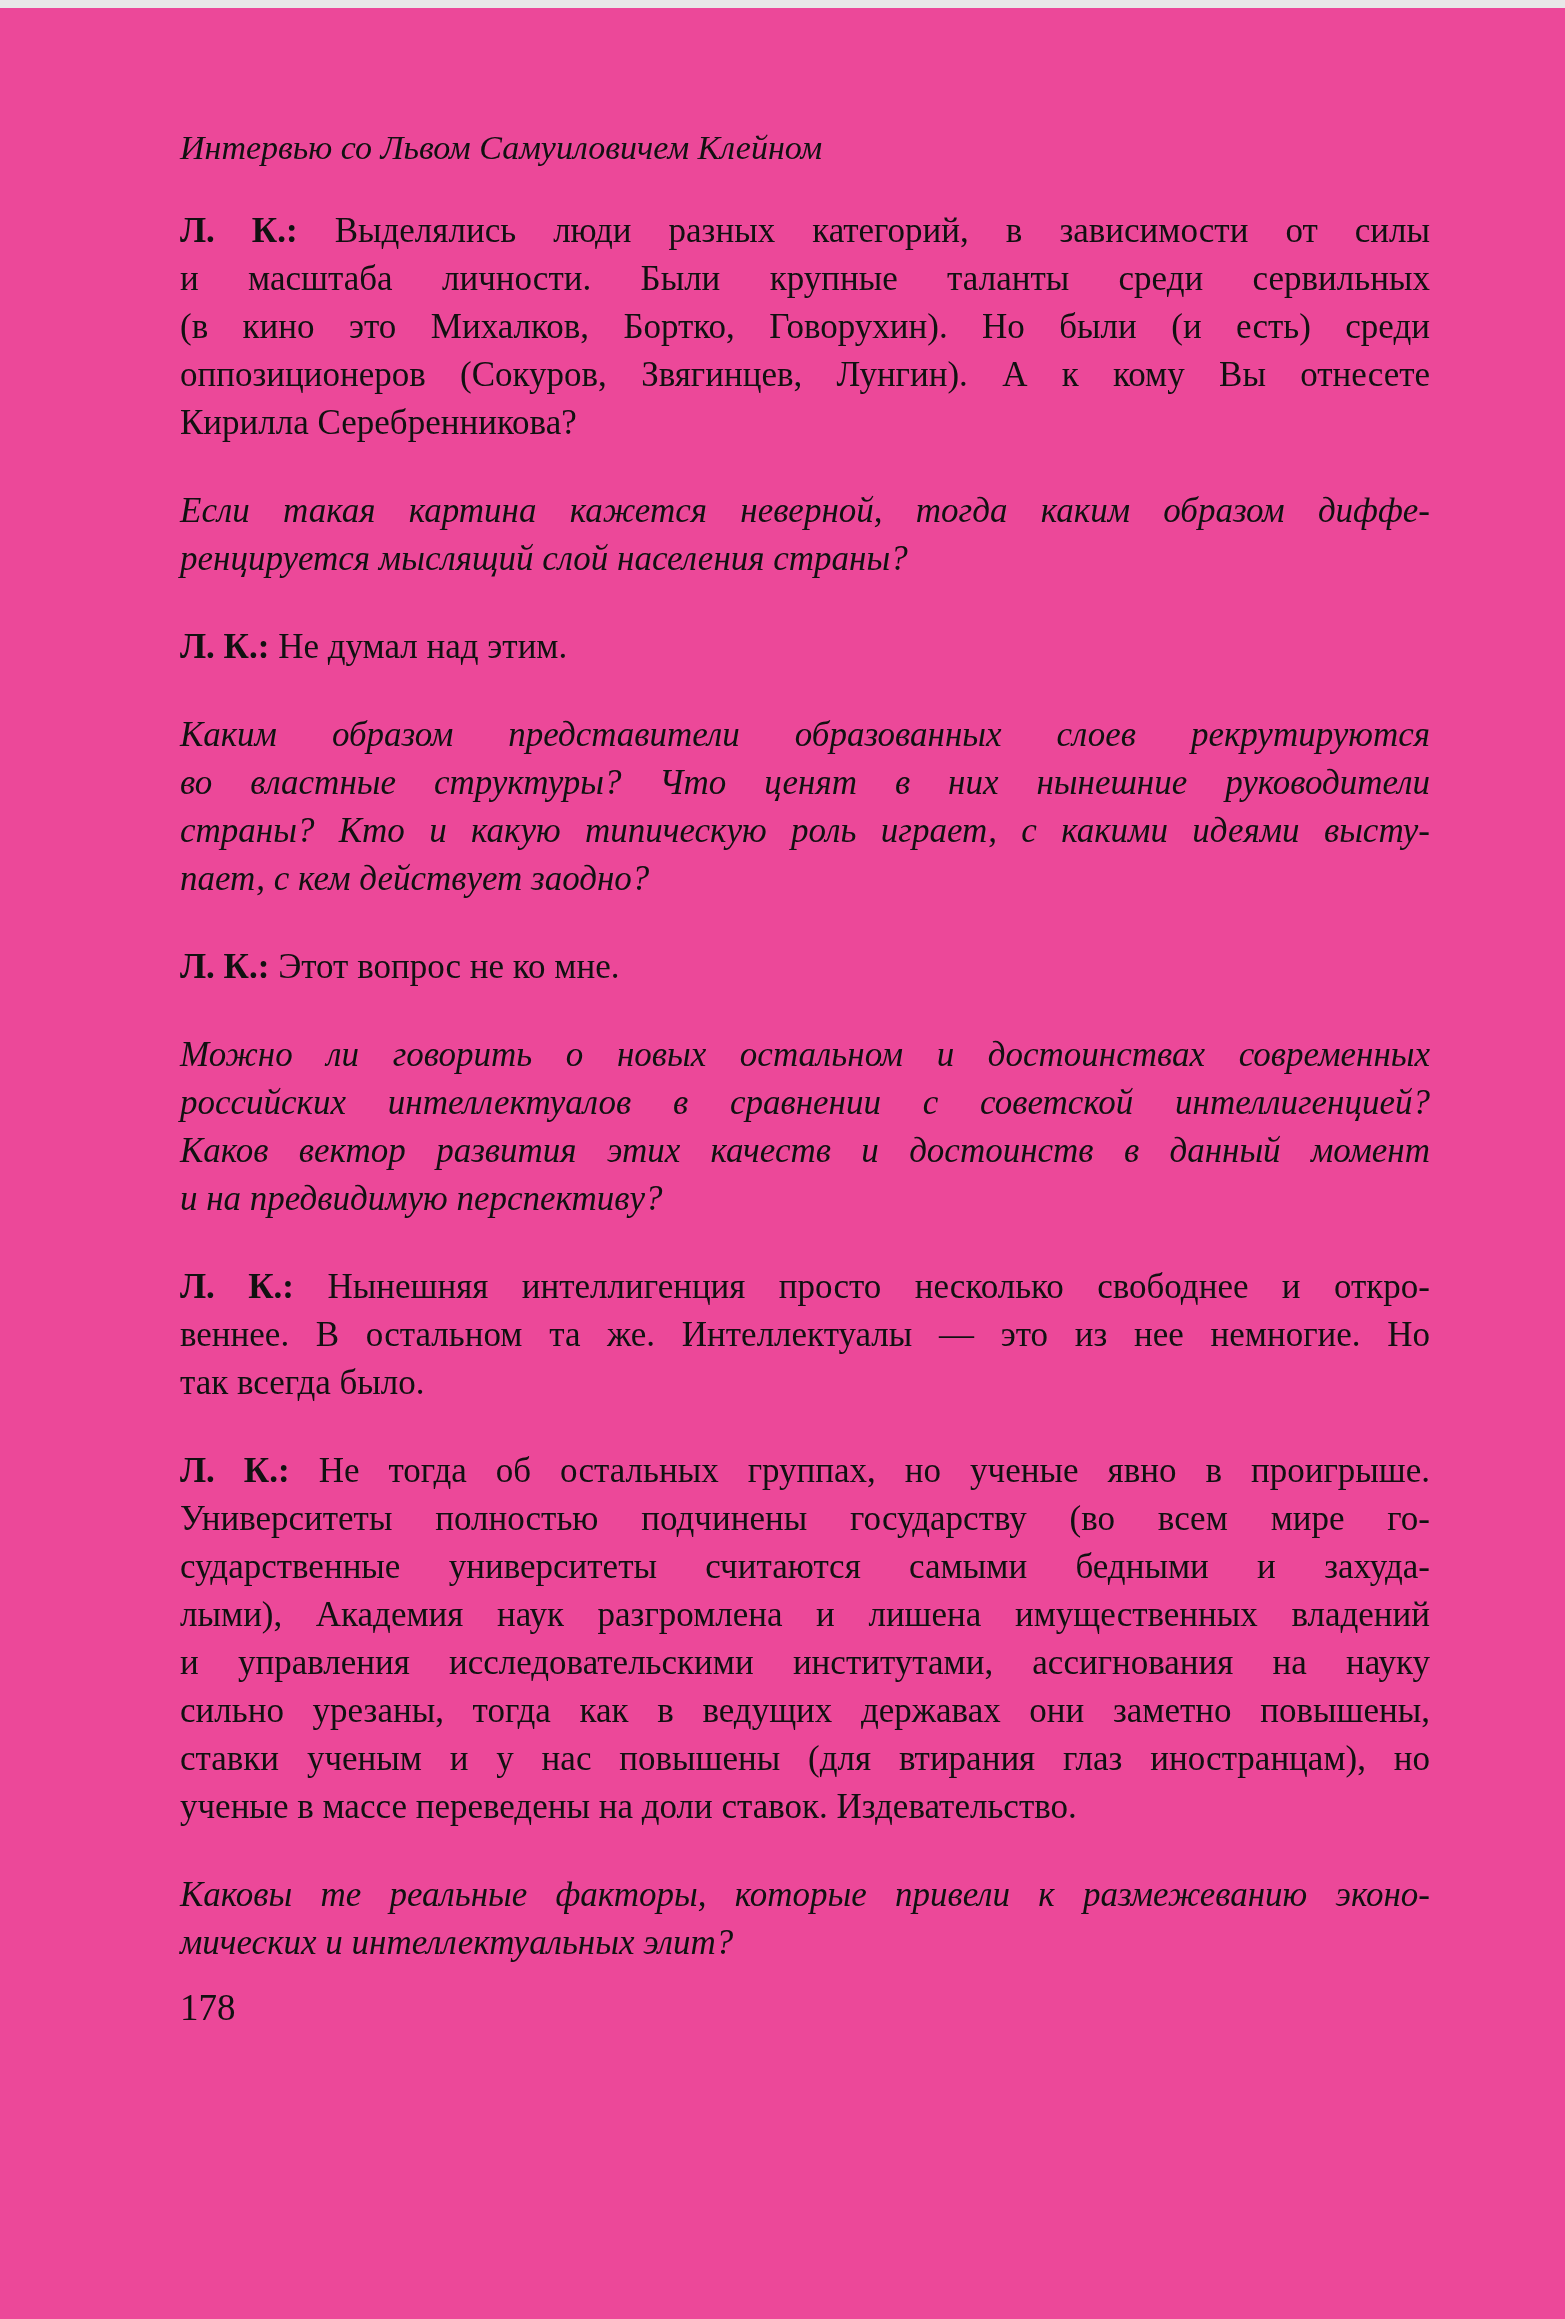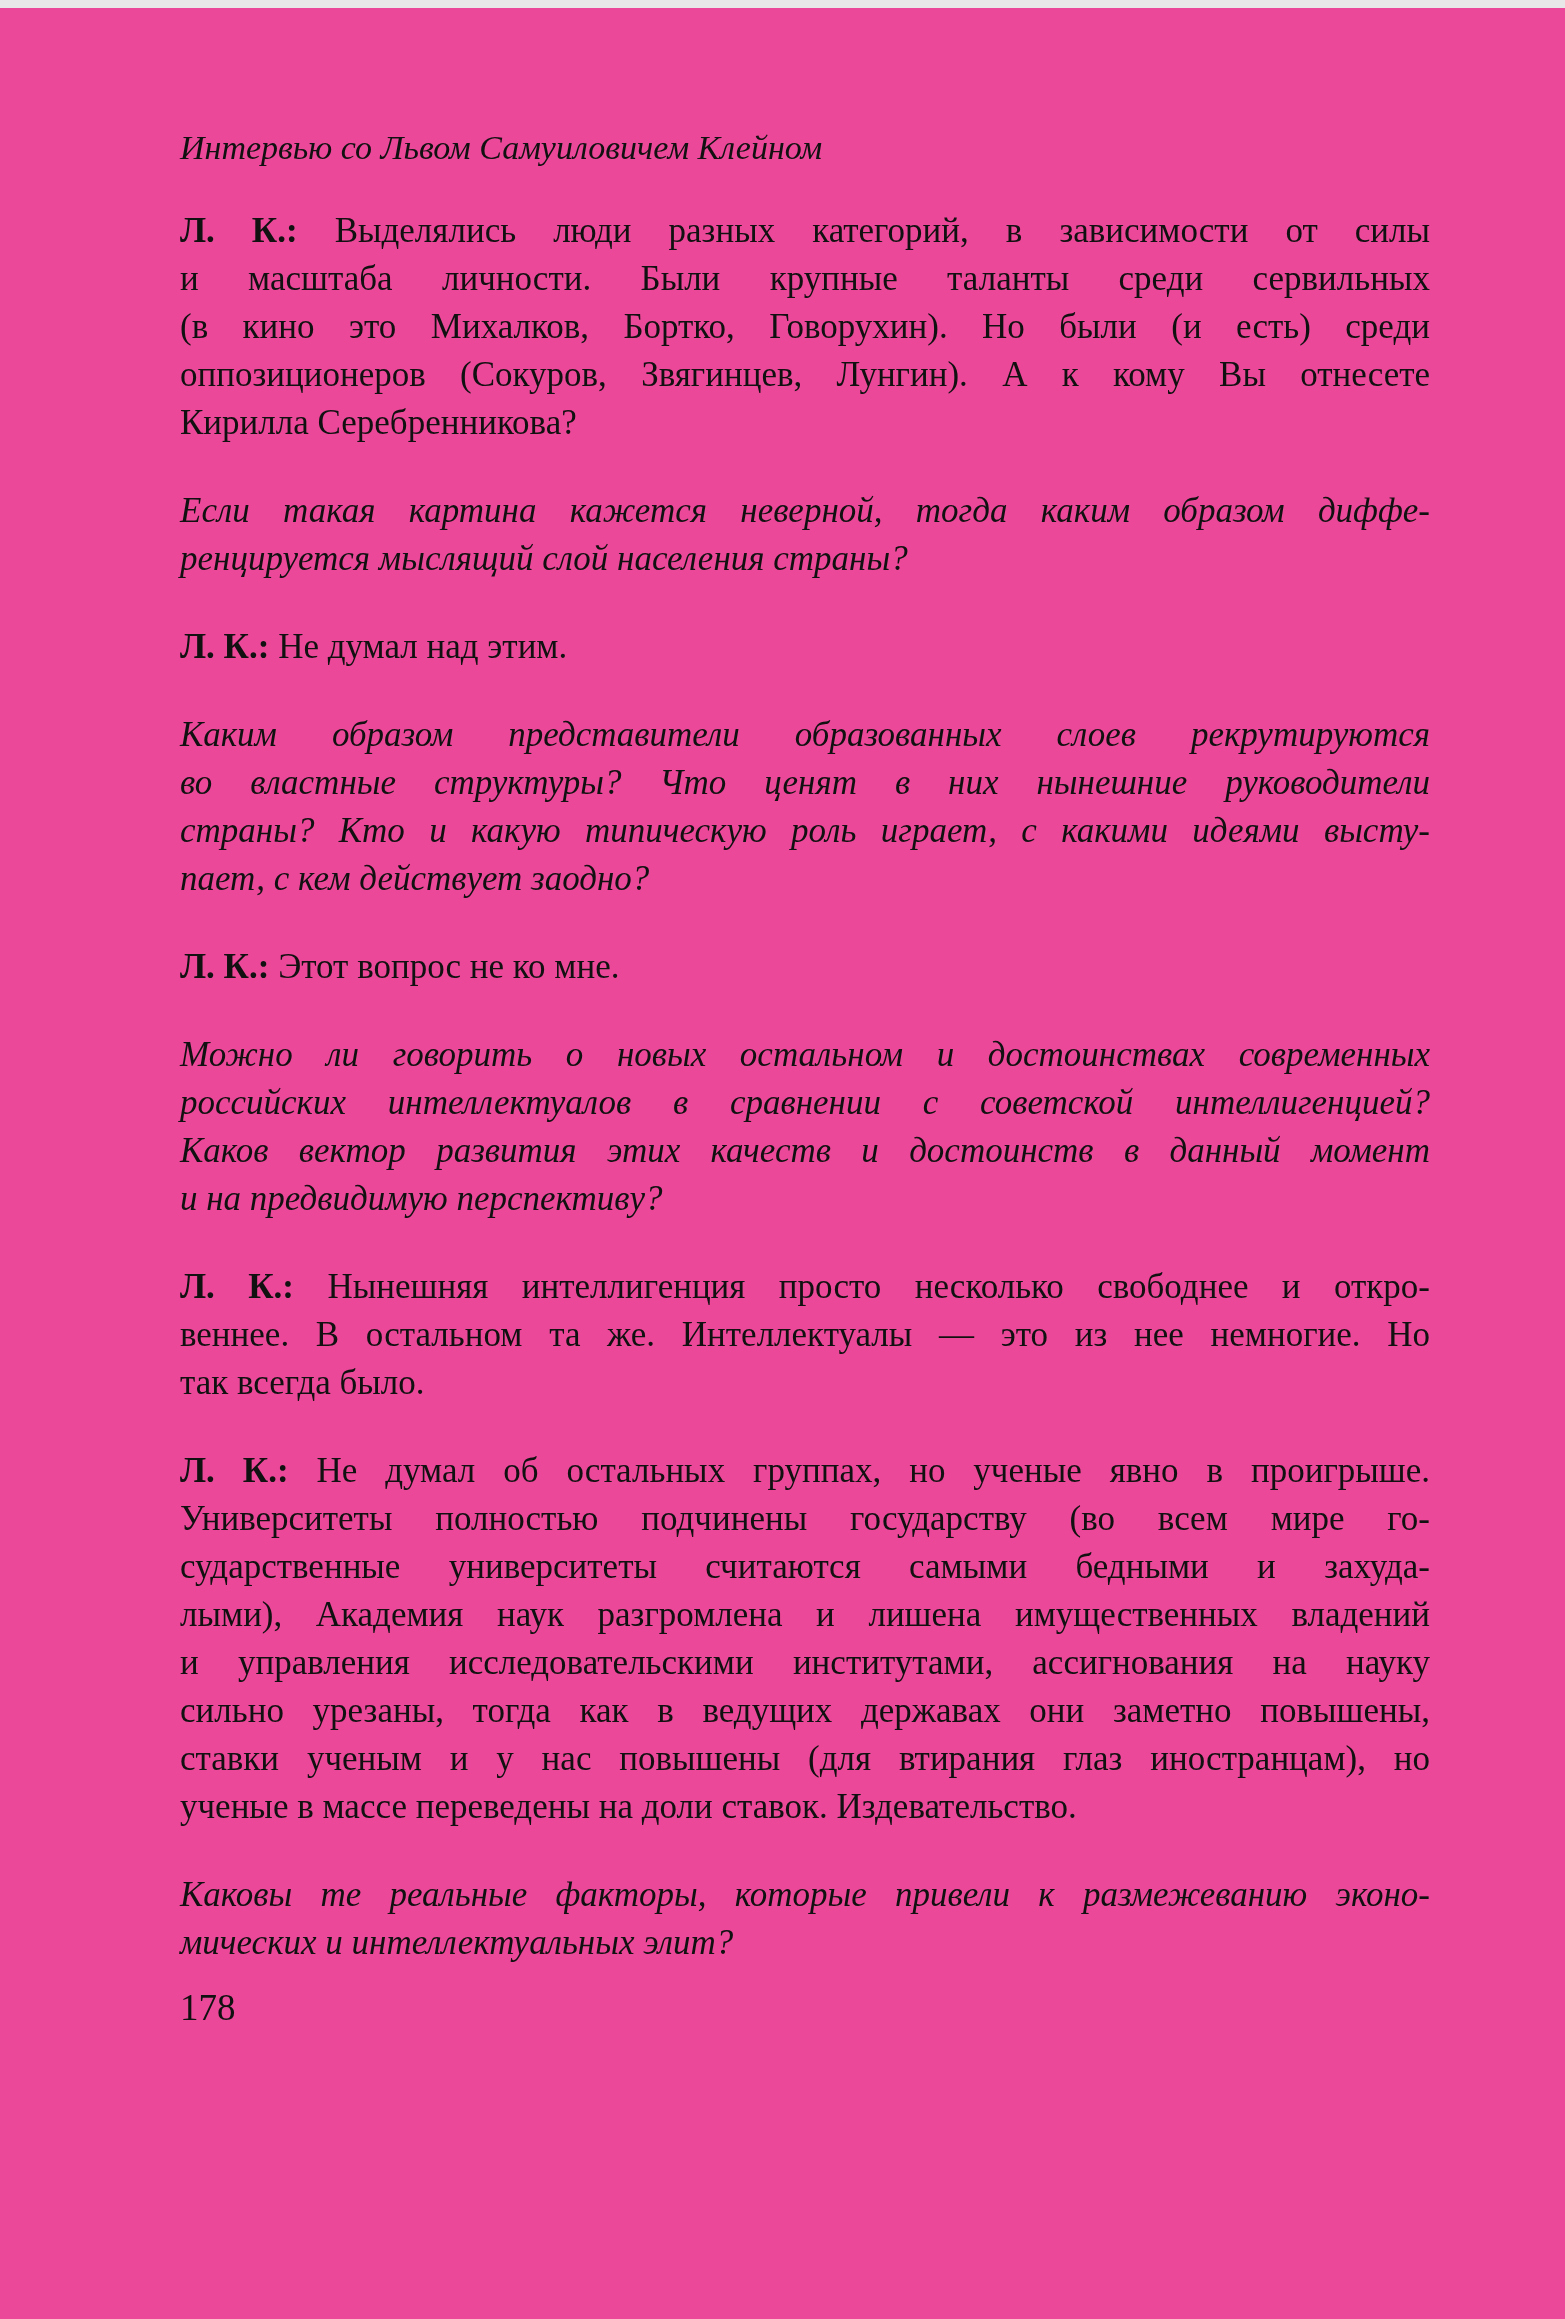--- a/index.html
+++ b/index.html
@@ -84,21 +84,21 @@
   </div>
 
   <div class="para answer">
     <div class="line"><b class="speaker">Л. К.:</b> <span>Нынешняя интеллигенция просто несколько свободнее и откро-</span></div>
     <div class="line">веннее. В остальном та же. Интеллектуалы — это из нее немногие. Но</div>
     <div class="line">так всегда было.</div>
   </div>
 
 
   <div class="para answer">
-    <div class="line"><b class="speaker">Л. К.:</b> <span>Не думал об остальных группах, но ученые явно в проигрыше.</span></div>
+    <div class="line"><b class="speaker">Л. К.:</b> <span>Не тогда об остальных группах, но ученые явно в проигрыше.</span></div>
     <div class="line">Университеты полностью подчинены государству (во всем мире го-</div>
     <div class="line">сударственные университеты считаются самыми бедными и захуда-</div>
     <div class="line">лыми), Академия наук разгромлена и лишена имущественных владений</div>
     <div class="line">и управления исследовательскими институтами, ассигнования на науку</div>
     <div class="line">сильно урезаны, тогда как в ведущих державах они заметно повышены,</div>
     <div class="line">ставки ученым и у нас повышены (для втирания глаз иностранцам), но</div>
     <div class="line">ученые в массе переведены на доли ставок. Издевательство.</div>
   </div>
 
   <div class="para question">

